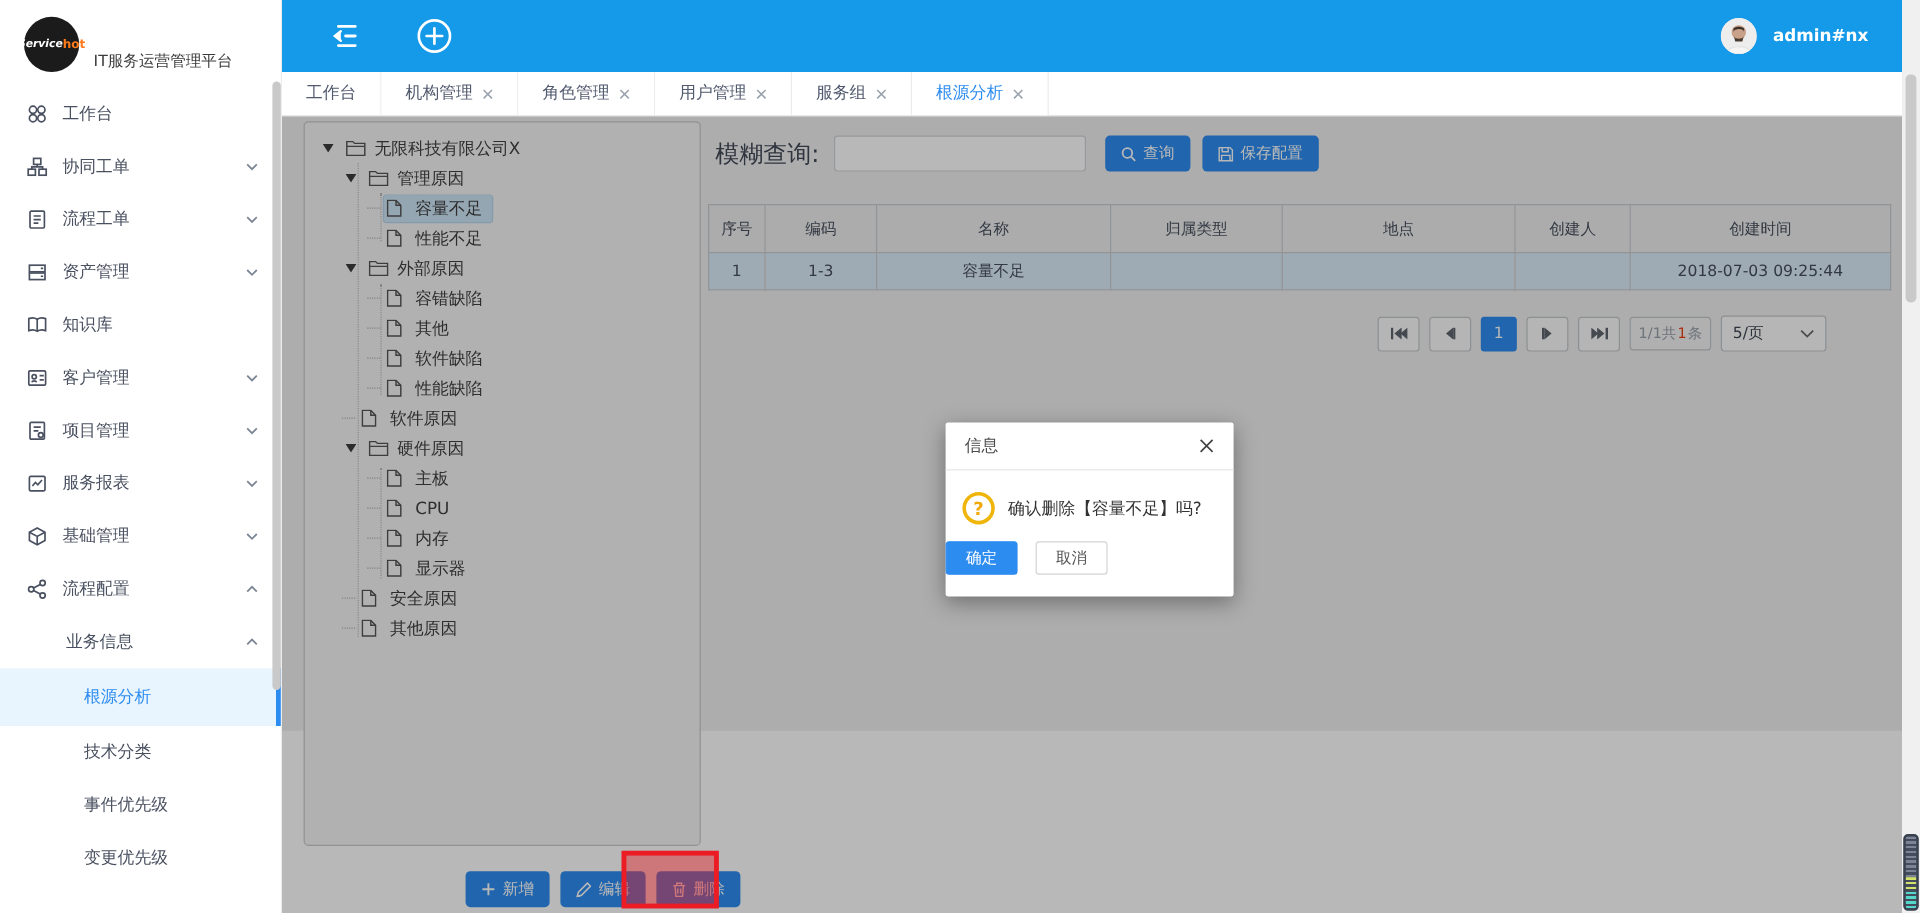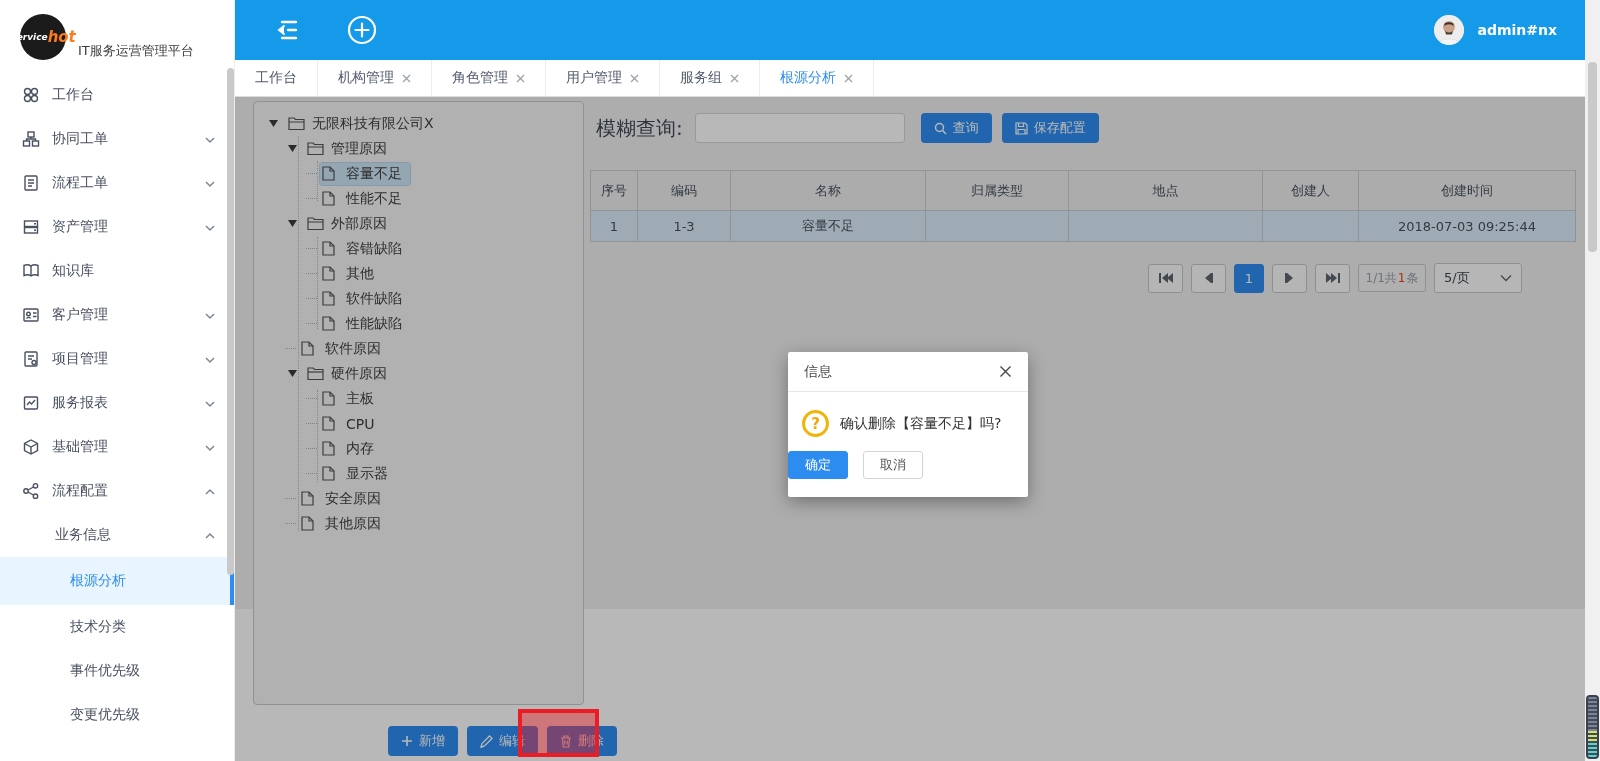--- a/index.html
+++ b/index.html
@@ -5,21 +5,21 @@
   * { margin:0; padding:0; box-sizing:border-box; }
   html,body { width:1600px; height:761px; }
   body { font-family:"DejaVu Sans","Liberation Sans",sans-serif; font-size:14px; color:#495060; background:#fff; }
   .page { position:relative; width:1600px; height:761px; overflow:hidden; background:#fff; }
 
   
   .sidebar { position:absolute; left:0; top:0; width:235px; height:761px; background:#fff; z-index:20; border-right:1px solid #ececec; }
   .logo-row { height:60px; display:flex; align-items:flex-end; padding-left:20px; }
   .logo-circle { width:46px; height:46px; border-radius:50%; background:#1b1b1b; display:flex; align-items:center; justify-content:center; flex:0 0 auto; }
   .logo-circle .t1 { color:#fff; font-size:9px; font-style:italic; font-weight:bold; }
-  .logo-circle .t2 { color:#ff7a1a; font-size:15px; font-style:italic; font-weight:bold; }
+  .logo-circle .t2 { color:#ff7a1a; font-size:10px; font-weight:bold; }
   .product-title { margin-left:12px; font-size:13px; color:#3c3c3c; }
   .nav { padding-top:13px; }
   .nav-item { height:44px; display:flex; align-items:center; padding:0 18px 0 22px; color:#495060; cursor:pointer; position:relative; }
   .nav-item .nicon { width:18px; height:18px; margin-right:12px; flex:0 0 auto; }
   .nav-item .nlabel { flex:1 1 auto; font-size:14px; }
   .nav-item .arrow { width:12px; height:12px; }
   .nav-item.sub1 { padding-left:55px; }
   .nav-item.sub2 { padding-left:70px; height:44px; }
   .nav-item.active { background:#e8f5fe; color:#2d8cf0; height:48px; border-right:4px solid #2d8cf0; }
   .sidebar-thumb { position:absolute; left:227px; top:68px; width:7px; height:507px; background:#c9c9c9; border-radius:4px; }

